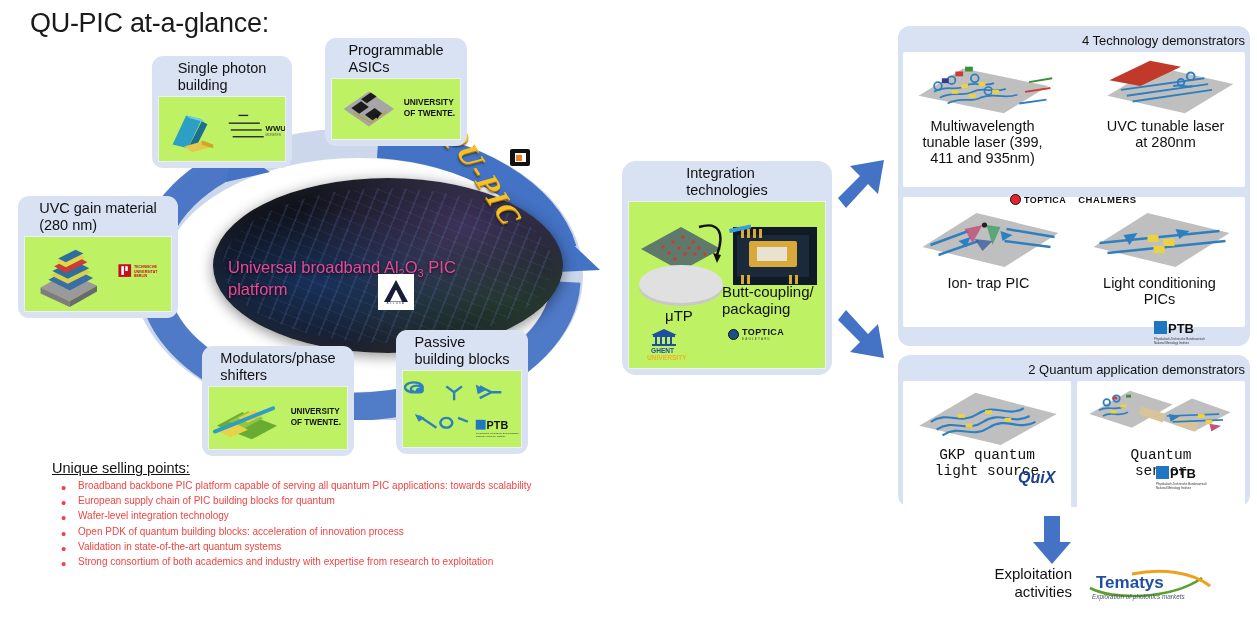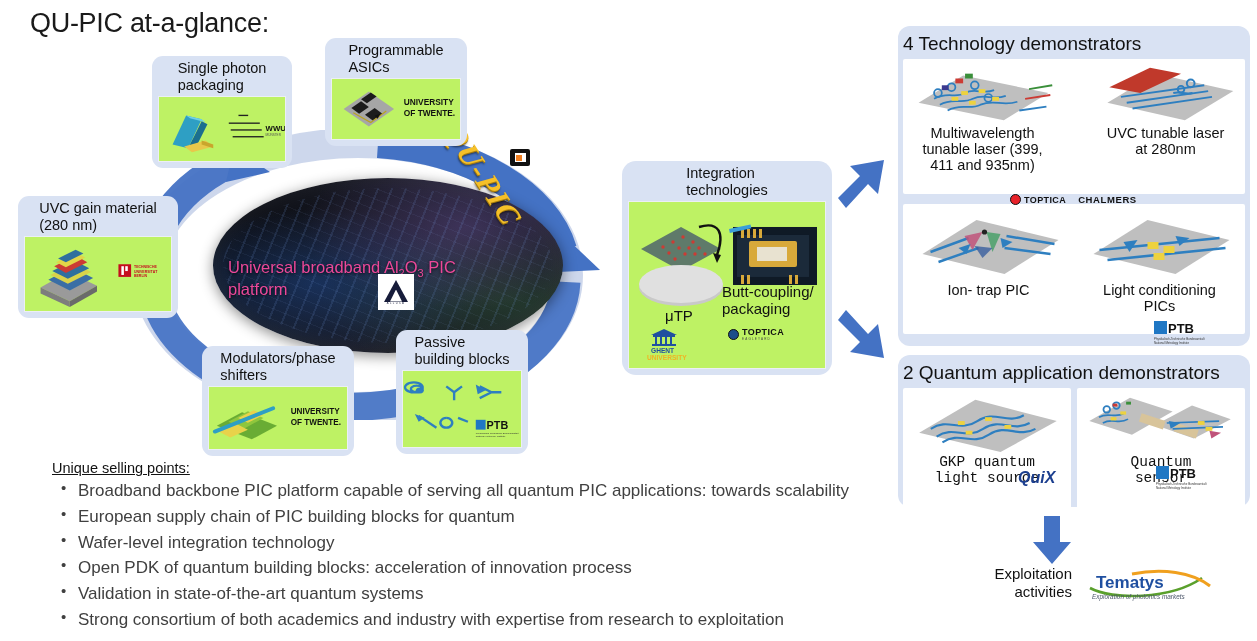--- a/index.html
+++ b/index.html
@@ -99,35 +99,35 @@
     background:#fff; padding:1px;
   }
 
   
   #ring-svg { position:absolute; left:130px; top:130px; width:470px; height:290px; }
 
   
   .panel {
     position:absolute; background:#d9e2f3; border-radius:12px; padding:5px;
   }
-  .panel-title { font-size:19px; text-align:left; color:#111; padding:2px 0 4px; }
+  .panel-title { font-size:13px; text-align:right; color:#111; padding:2px 0 4px; }
   .panel-inner { background:#fff; border-radius:2px; display:flex; width:100%; }
 
   .demo-cell { flex:1; display:flex; flex-direction:column; align-items:center; padding:4px 2px 4px; }
   .demo-art { width:100%; height:62px; position:relative; }
   .demo-label { font-size:14.5px; line-height:1.12; text-align:center; color:#111; white-space:pre-line; }
 
   
   svg.art { display:block; width:100%; height:100%; }
 
   
   #usp { position:absolute; left:52px; top:460px; width:830px; }
   #usp-heading { font-size:14.5px; text-decoration:underline; color:#111; margin-bottom:2px; }
   #usp ul { list-style:none; }
-  #usp li { font-size:17px; line-height:1.52; color:#404040; position:relative; padding-left:26px; white-space:nowrap; }
+  #usp li { font-size:10px; line-height:1.52; color:#ef4444; position:relative; padding-left:26px; white-space:nowrap; }
   #usp li::before { content:"\2022"; position:absolute; left:9px; top:-1px; font-size:15px; }
 
   
   #exploit-arrow { position:absolute; left:1033px; top:516px; width:38px; height:48px; }
   #exploit-label { position:absolute; left:960px; top:565px; width:112px; text-align:right;
                    font-size:15px; line-height:1.18; color:#111; white-space:pre-line; }
   #tematys-logo { position:absolute; left:1084px; top:566px; }
 
   .conn-arrow { position:absolute; }
 </style>
@@ -175,21 +175,21 @@
       <div class="tri"></div>
       <div class="nm">ALLUXA</div>
     </div>
   </div>
 
   <div style="position:absolute;left:485px;top:128px;font-size:15px;color:#ffffff;">Open PDK</div>
   <div style="position:absolute;left:510px;top:149px;" class="logo-openpdk"></div>
 
   <div class="card" style="left:152px;top:56px;width:140px;height:112px;">
     <div class="card-title">Single photon
-packaging</div>
+building</div>
     <div class="photo">
       <svg class="art" viewBox="0 0 130 56">
         <polygon points="14,44 28,14 44,18 30,48" fill="#2e9fc4"></polygon>
         <polygon points="28,14 44,18 48,21 32,17" fill="#6fd0e8"></polygon>
         <polygon points="30,48 44,20 50,23 36,51" fill="#1b6f8f"></polygon>
         <polygon points="26,46 48,40 56,46 34,52" fill="#e8c84a"></polygon>
         <polygon points="44,40 56,44 56,48 44,44" fill="#c9a62c"></polygon>
         <g stroke="#222" stroke-width="1.4">
           <line x1="72" y1="22" x2="104" y2="22"></line>
           <line x1="74" y1="29" x2="106" y2="29"></line>

